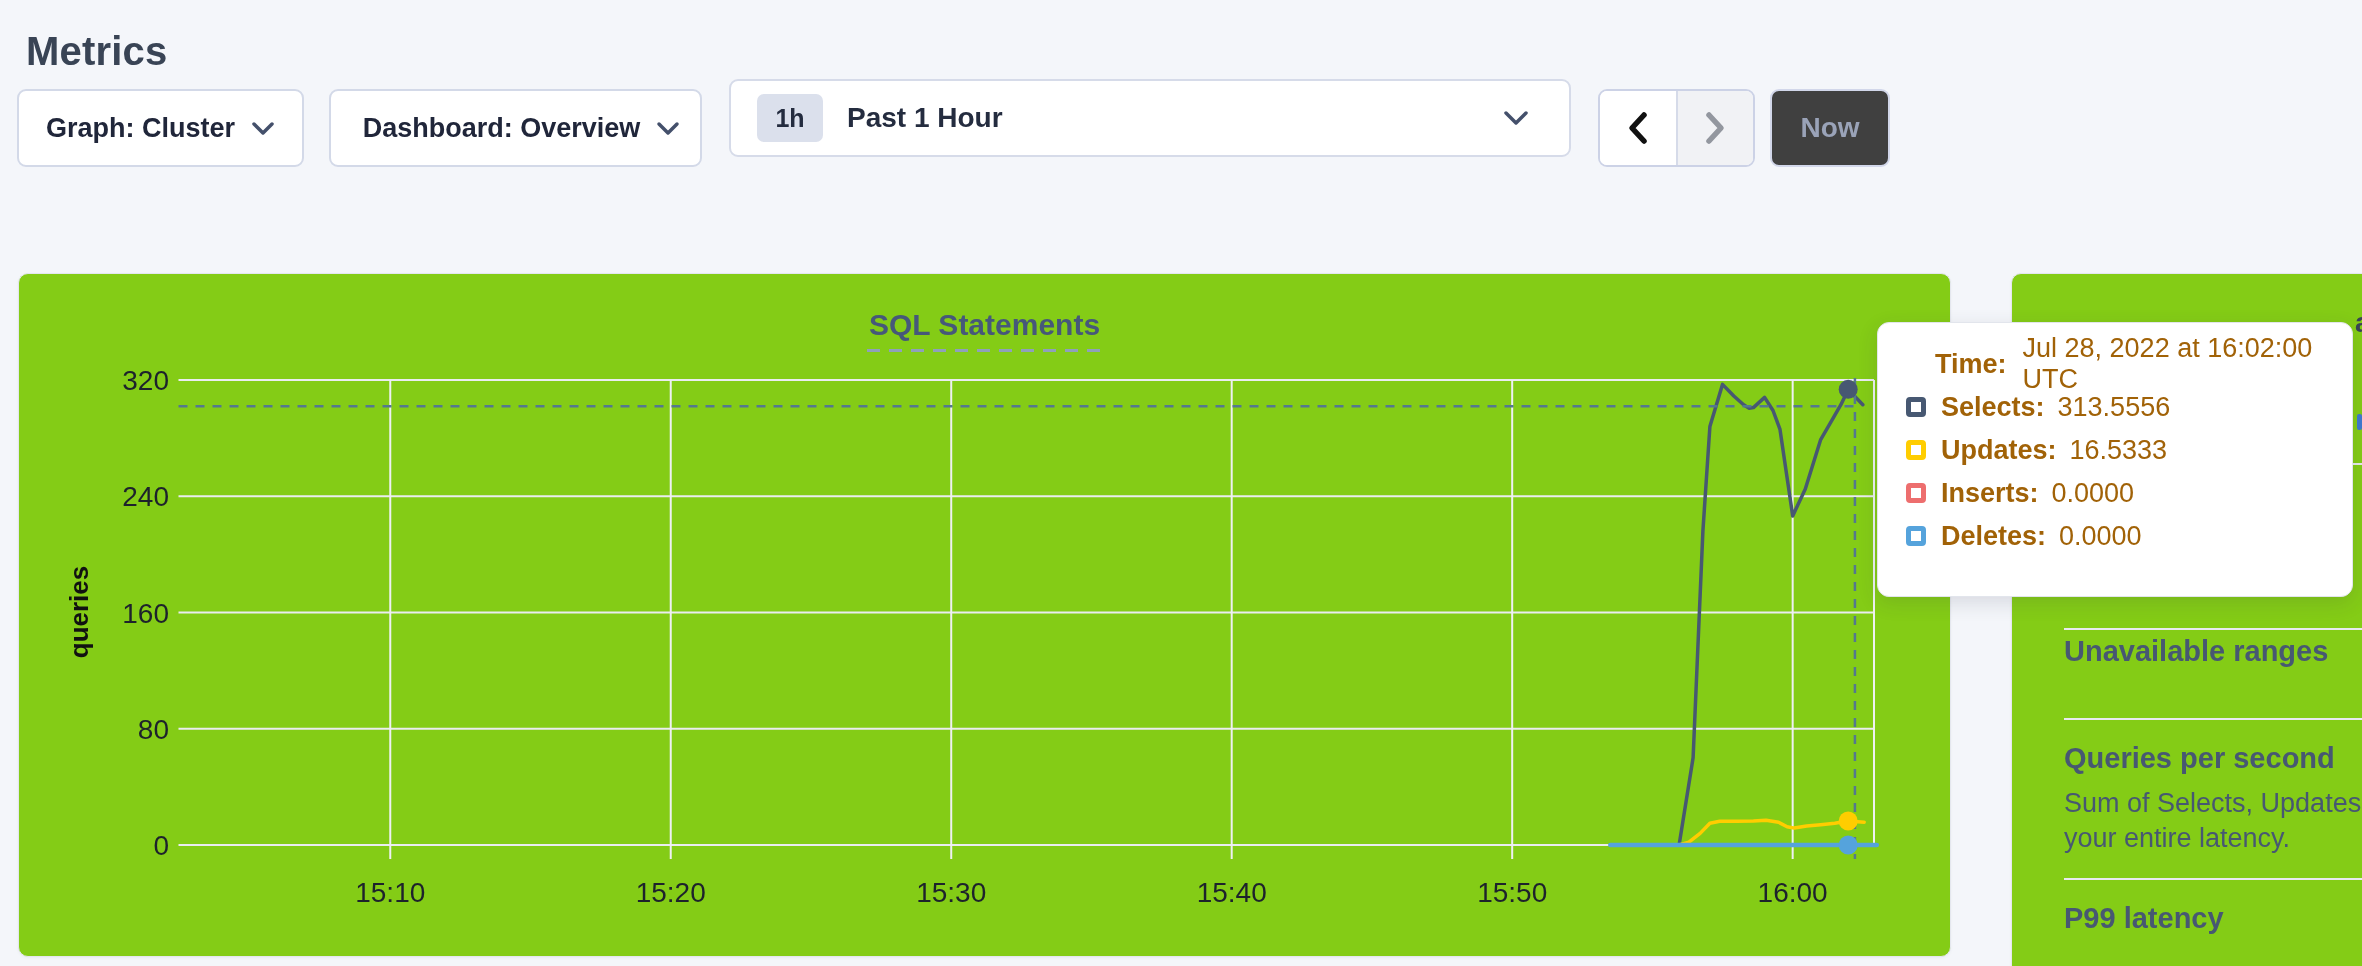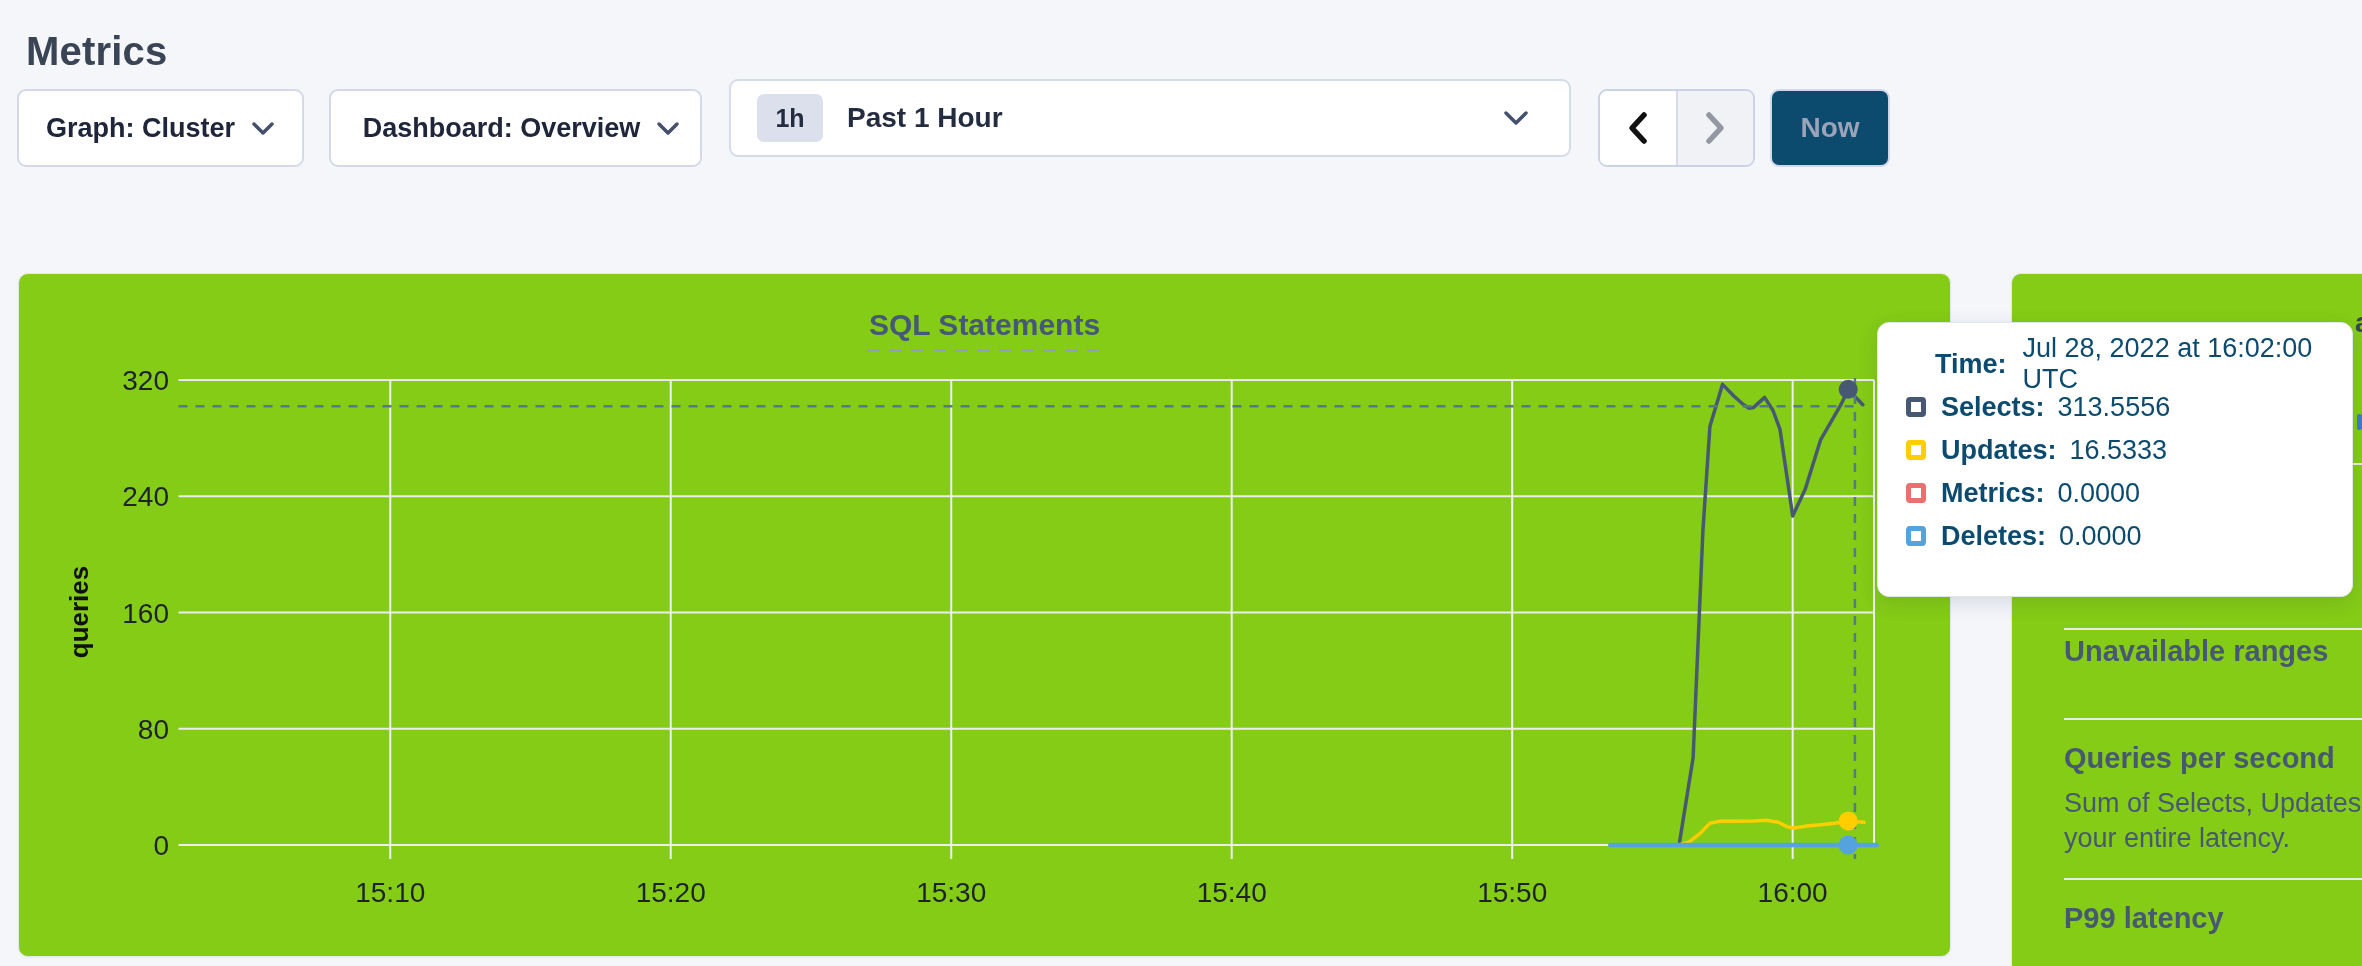--- a/index.html
+++ b/index.html
@@ -38,21 +38,21 @@
   .time-chev{margin-right:40px;}
   .arrow-group{
     position:absolute;top:89px;left:1598px;width:157px;height:78px;box-sizing:border-box;
     border:2px solid #ccd2e6;border-radius:9px;background:#fff;
     display:flex;overflow:hidden;
   }
   .arrow-half{flex:1;display:flex;align-items:center;justify-content:center;cursor:pointer;}
   .arrow-prev{background:#fff;border-right:2px solid #d6dbe9;}
   .arrow-next{background:#f1f2f5;}
   .btn-now{
-    left:1770px;width:120px;font-size:28px;color:#9aa3b8;background:#0c4a6e;
+    left:1770px;width:120px;font-size:28px;color:#9aa3b8;background:#404040;
     border:2px solid #d2d7ea;cursor:default;
   }
   
   .card{
     position:absolute;background:#84cc16;border:1px solid #e4e7ee;border-radius:10px;
     box-shadow:0 1px 3px rgba(60,70,90,.05);box-sizing:border-box;
   }
   .chart-card{left:18px;top:273px;width:1933px;height:684px;}
   .chart-title-wrap{position:absolute;left:0;right:0;top:34px;text-align:center;}
   .chart-title{
@@ -81,21 +81,21 @@
   }
   .edge-blue{
     position:absolute;left:345px;top:140px;width:5px;height:16px;border-radius:2px;
     background:#3f7ad0;
   }
   
   .tooltip{
     position:absolute;left:1877px;top:322px;width:476px;height:275px;box-sizing:border-box;
     background:#fff;border:1px solid #e2e5ec;border-radius:12px;
     box-shadow:0 6px 20px rgba(40,50,70,.14);
-    padding:26px 28px 0 28px;z-index:10;color:#0c4a6e;
+    padding:26px 28px 0 28px;z-index:10;color:#a16207;
   }
   .tt-time{margin-left:29px;height:30px;display:flex;align-items:center;font-size:27px;}
   .tt-time .tt-label{font-weight:700;}
   .tt-time .tt-val{margin-left:16px;font-weight:400;}
   .tt-row{margin-top:13px;height:30px;display:flex;align-items:center;font-size:27px;}
   .tt-row:first-of-type{margin-top:24px;}
   .swatch{
     width:20px;height:20px;box-sizing:border-box;border:5px solid #888;border-radius:4px;
     background:#fff;margin-right:15px;flex:0 0 auto;
   }
@@ -209,21 +209,21 @@
     <span class="tt-label">Selects:</span>
     <span class="tt-val">313.5556</span>
   </div>
   <div class="tt-row">
     <span class="swatch" style="border-color: rgb(255, 205, 0);"></span>
     <span class="tt-label">Updates:</span>
     <span class="tt-val">16.5333</span>
   </div>
   <div class="tt-row">
     <span class="swatch" style="border-color: rgb(237, 110, 110);"></span>
-    <span class="tt-label">Metrics:</span>
+    <span class="tt-label">Inserts:</span>
     <span class="tt-val">0.0000</span>
   </div>
   <div class="tt-row">
     <span class="swatch" style="border-color: rgb(85, 163, 220);"></span>
     <span class="tt-label">Deletes:</span>
     <span class="tt-val">0.0000</span>
   </div>
 </div>
 
 </body></html>

